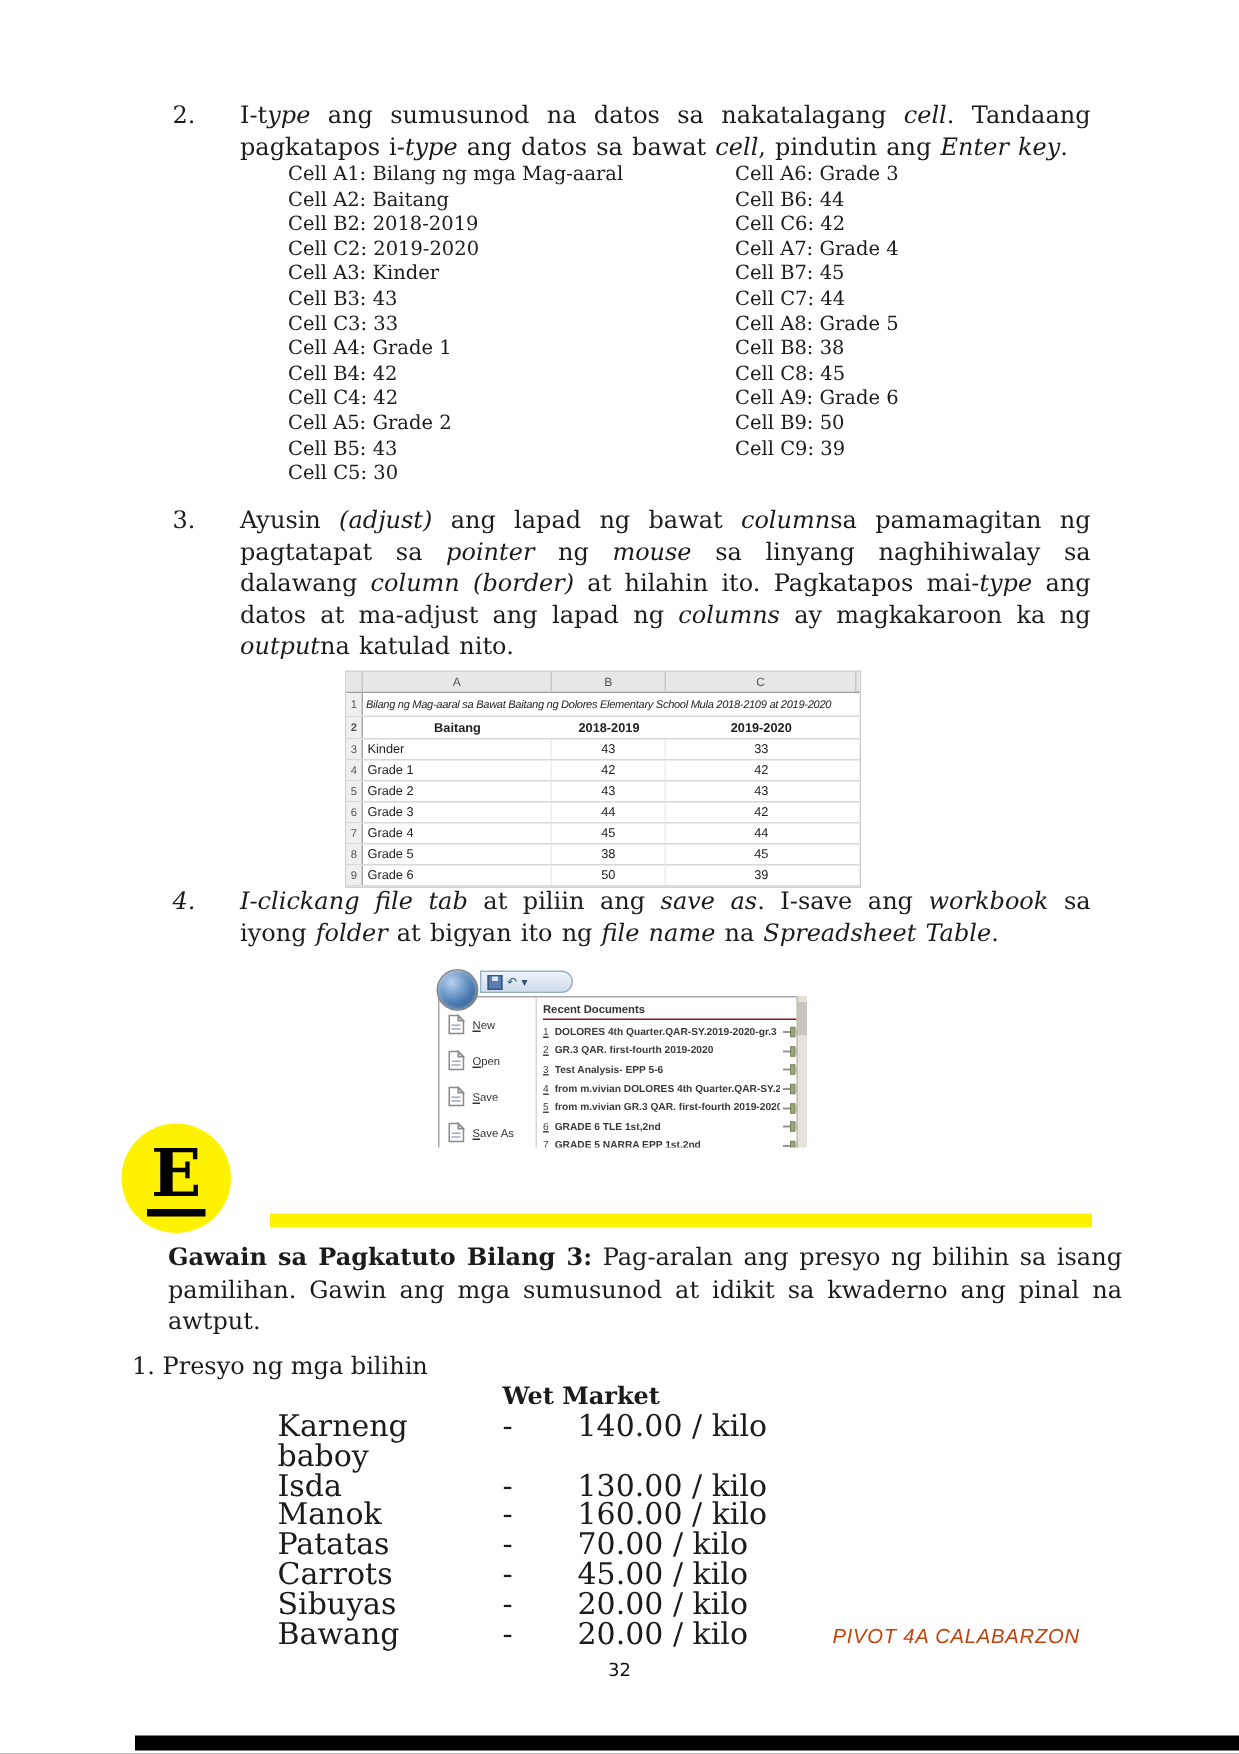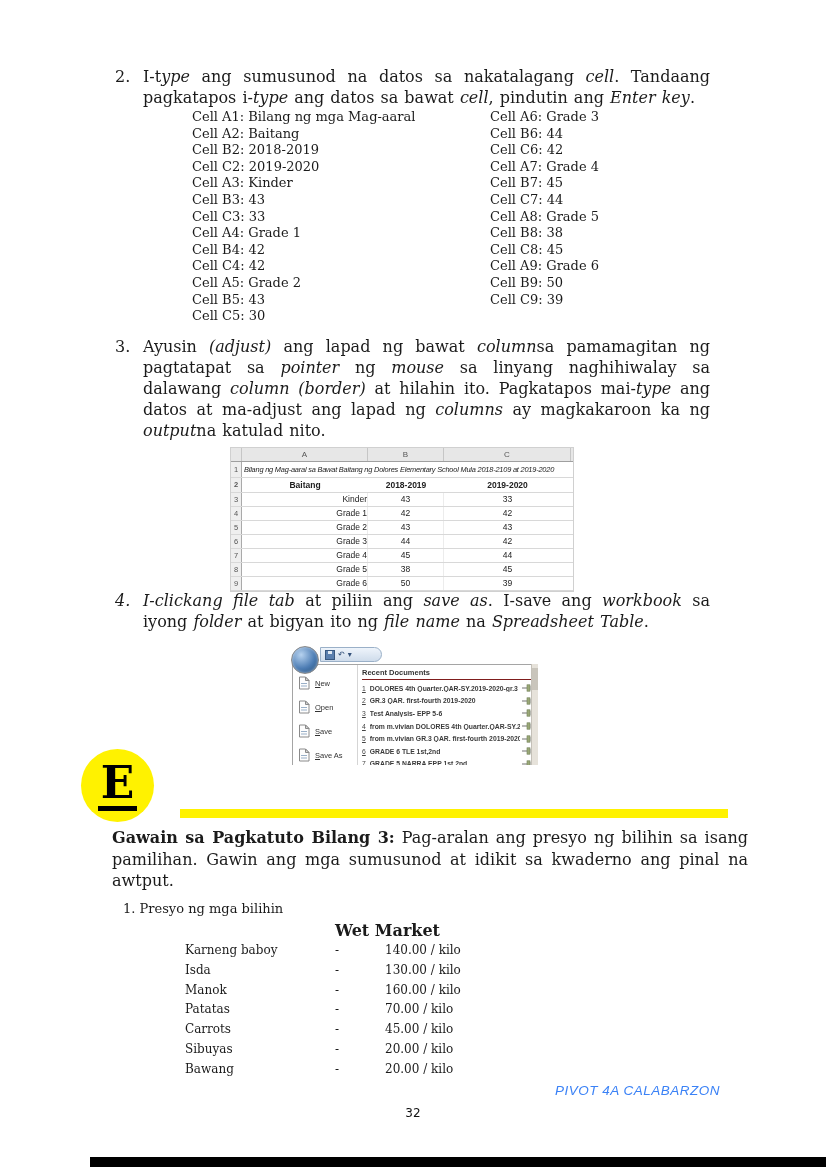--- a/index.html
+++ b/index.html
@@ -4,21 +4,21 @@
 <style>
   html,body{margin:0;padding:0;background:#888;}
   .page{position:relative;width:826px;height:1169px;background:#ffffff;margin:0 auto;
         font-family:"DejaVu Serif",serif;color:#1b1b1b;overflow:hidden;}
   .it{font-style:italic;}
   .bd{font-weight:bold;}
 
   
   .step{position:absolute;left:88px;width:624px;}
   .step .num{position:absolute;left:27px;top:0;font-size:16px;line-height:21px;}
-  .step .ptext{margin-left:55px;width:567px;font-size:16px;line-height:21px;
+  .step .ptext{margin-left:72px;width:567px;font-size:16px;line-height:21px;
                text-align:justify;word-spacing:1px;}
   .s2{top:66px;}
   .s3{top:336px;}
   .s4{top:590px;}
   .s4 .num{font-style:italic;}
 
   
   .cells{position:absolute;left:192px;top:109px;width:520px;display:flex;}
   .cells .col{font-size:13px;line-height:16.6px;}
   .cells .col1{width:298px;}
@@ -36,21 +36,21 @@
          text-align:center;border-right:1px solid #aaa;height:100%;line-height:inherit;}
   .c-a{width:126px;flex:0 0 126px;}
   .c-b{width:76px;flex:0 0 76px;}
   .c-c{width:127px;flex:0 0 127px;}
   .xl-title{height:15px;line-height:15px;}
   .xl-title .t{font-size:7.4px;font-style:italic;letter-spacing:-0.2px;
                white-space:nowrap;overflow:hidden;padding-left:2px;width:329px;}
   .xl-bold{height:14px;line-height:14px;font-weight:bold;font-size:8.5px;}
   .xl-bold .c-a,.xl-bold .c-b,.xl-bold .c-c{text-align:center;}
   .xl-data .xl-row{height:13px;line-height:13px;font-size:8.5px;}
-  .xl-data .c-a{text-align:right;padding-left:3px;border-right:1px solid #ececec;}
+  .xl-data .c-a{text-align:left;padding-left:3px;border-right:1px solid #ececec;}
   .xl-data .c-b{text-align:center;border-right:1px solid #ececec;}
   .xl-data .c-c{text-align:center;}
 
   
   .fig-menu{position:absolute;left:290px;top:645px;width:248px;height:120px;
             font-family:"Liberation Sans",sans-serif;overflow:hidden;}
   .orb{position:absolute;left:1px;top:1px;width:26px;height:26px;border-radius:50%;
        background:radial-gradient(circle at 35% 30%,#b6d2ef,#4d7db4 55%,#1e4770);
        border:1px solid #8a8a8a;box-shadow:inset 0 0 3px rgba(255,255,255,.6);z-index:3;}
   .qat{position:absolute;left:30px;top:2px;height:13px;width:52px;
@@ -81,31 +81,31 @@
   
   .e-circle{position:absolute;left:81px;top:749px;width:73px;height:73px;border-radius:50%;
             background:#FFF200;display:flex;align-items:center;justify-content:center;}
   .e-letter{font-family:"DejaVu Serif",serif;font-weight:bold;font-size:44px;line-height:44px;
             color:#000;border-bottom:5px solid #000;padding:0 3px 1px 3px;}
   .y-bar{position:absolute;left:180px;top:809px;width:548px;height:9px;background:#FFF200;}
 
   
   .gawain{position:absolute;left:88px;top:827px;width:636px;font-size:16px;line-height:21.5px;
           text-align:justify;word-spacing:1px;margin-left:24px;}
-  .presyo{position:absolute;left:88px;top:901px;font-size:13px;margin-left:35px;}
+  .presyo{position:absolute;left:88px;top:901px;font-size:16px;}
   .wet{position:absolute;left:335px;top:921px;font-size:16px;font-weight:bold;text-align:right;}
-  .price-list{position:absolute;left:185px;top:941px;width:330px;font-size:12px;line-height:19.8px;}
+  .price-list{position:absolute;left:185px;top:941px;width:330px;font-size:20px;line-height:19.8px;}
   .price-row{display:flex;}
   .p-name{width:150px;flex:0 0 150px;}
   .p-dash{width:50px;flex:0 0 50px;}
   .p-price{flex:1;}
 
   
   .brand{position:absolute;right:106px;top:1083px;font-family:"Liberation Sans",sans-serif;
-         font-style:italic;font-size:13.5px;color:#3b82f6;letter-spacing:0.5px;}
+         font-style:italic;font-size:13.5px;color:#c2410c;letter-spacing:0.5px;}
   .pageno{position:absolute;left:0;top:1106px;width:826px;text-align:center;
           font-family:"DejaVu Sans",sans-serif;font-size:12px;color:#111;}
   .foot-bar{position:absolute;left:90px;right:0;top:1157px;height:10px;background:#000;}
 </style>
 </head>
 <body>
 
 <div class="page">
 
   <div class="step s2">

